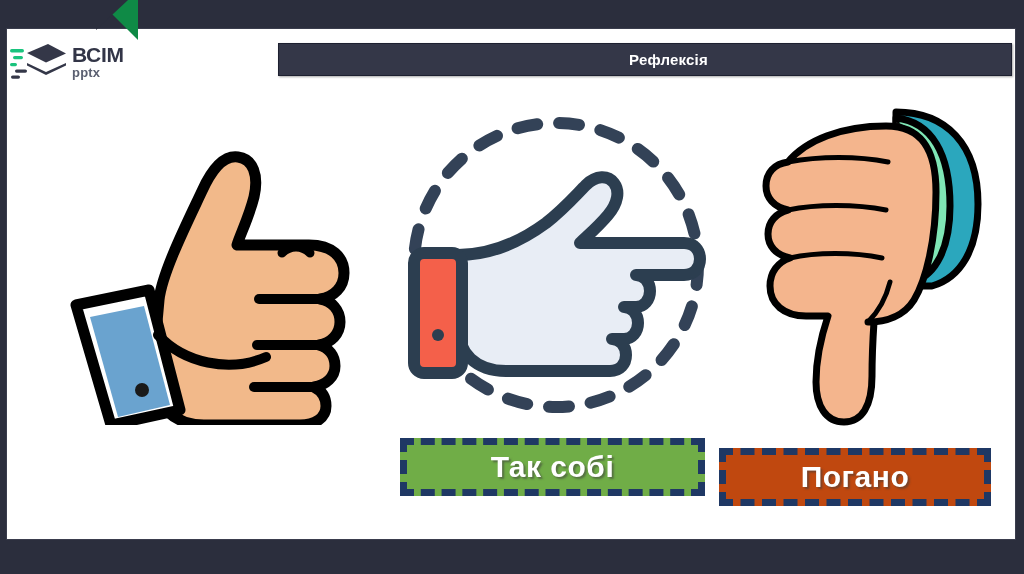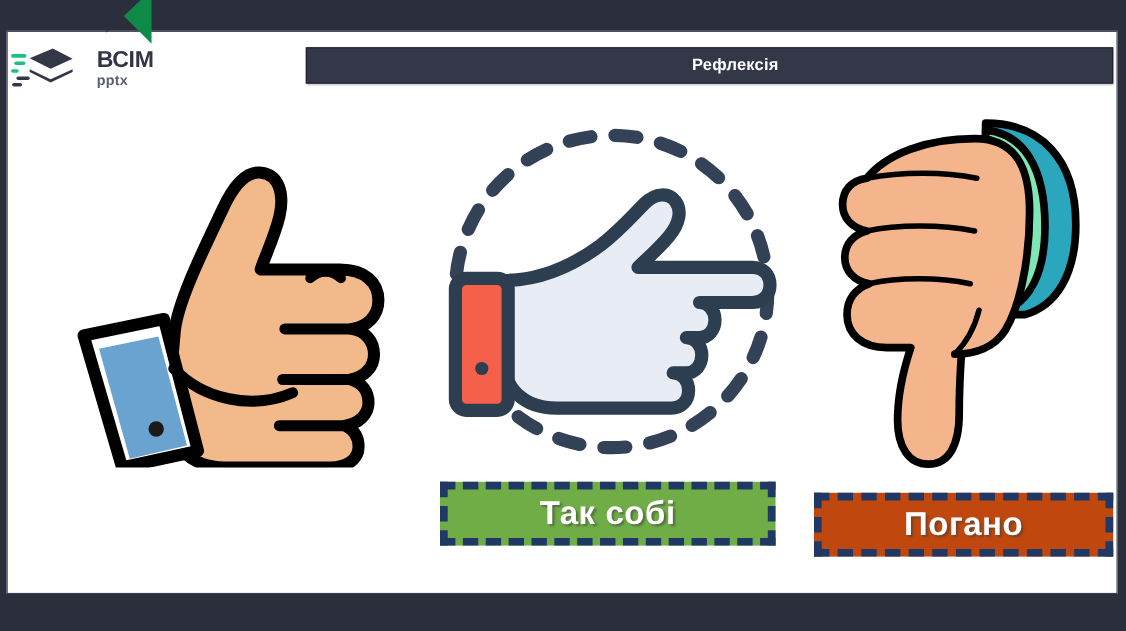--- a/index.html
+++ b/index.html
@@ -34,21 +34,21 @@
 
   
   .logo {
     position: absolute;
     left: 10px;
     top: 34px;
     width: 128px;
     height: 54px;
     display: flex;
     align-items: center;
-    gap: 20px;
+    gap: 4px;
   }
   .logo-mark { width: 58px; height: 44px; flex: none; }
   .logo-text {
     display: flex;
     flex-direction: column;
     justify-content: center;
     line-height: 1;
   }
   .logo-title {
     font-size: 21px;
@@ -170,21 +170,21 @@
   .btn-label {
     color: #ffffff;
     font-weight: 700;
     font-size: 30px;
     letter-spacing: 0.5px;
     text-shadow: 2px 2px 2px rgba(60,60,60,0.55);
     white-space: nowrap;
   }
   .btn-1 { left: 48px;  top: 452px; width: 310px; height: 58px; background: #4472c4; }
   .btn-2 { left: 400px; top: 438px; width: 305px; height: 58px; background: #70ad47; }
-  .btn-3 { left: 740px; top: 448px; width: 272px; height: 58px; background: #c0480f; }
+  .btn-3 { left: 719px; top: 448px; width: 272px; height: 58px; background: #c0480f; }
 </style>
 </head>
 <body>
 
 <div class="stage">
 
   <div class="slide"></div>
 
   <div class="logo">
     <svg class="logo-mark" viewBox="0 0 58 44">

